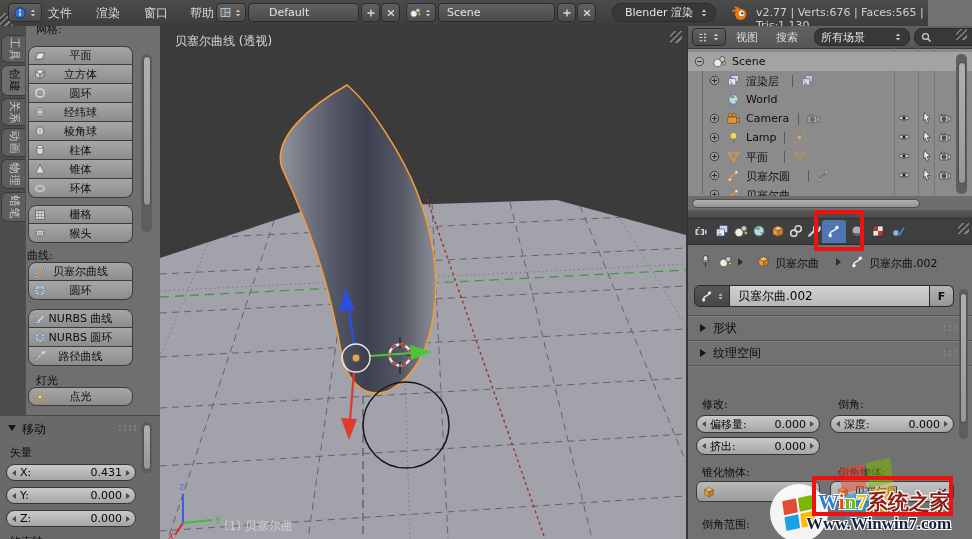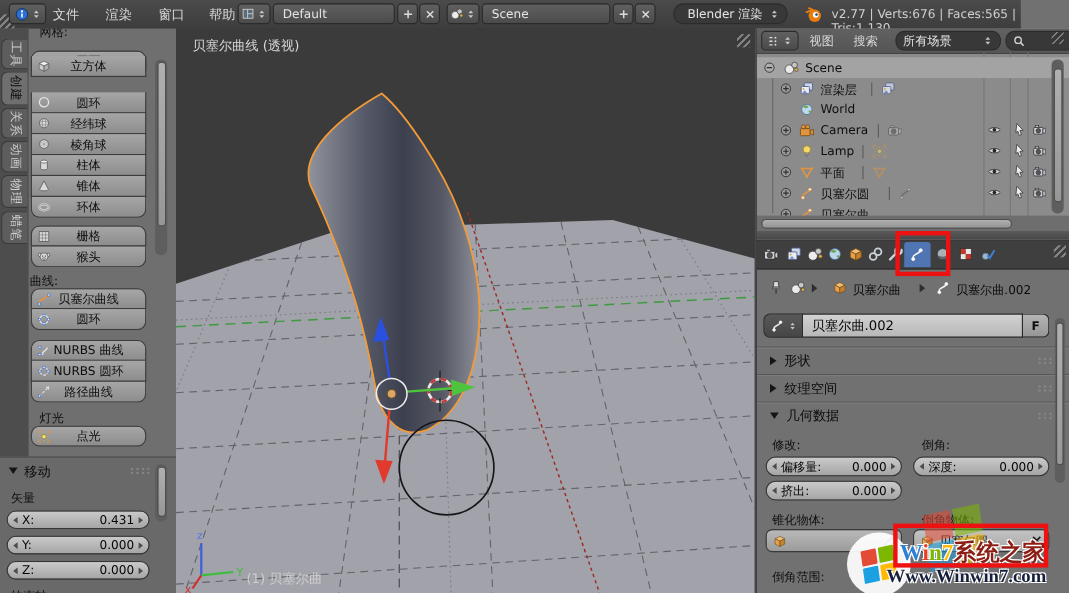--- a/index.html
+++ b/index.html
@@ -340,21 +340,21 @@
     <span class="abs menu" style="left:190px">帮助</span>
 
     <div class="abs dwid sq" style="left:216px;top:3px;width:30px;height:19px;gap:1px">
       <svg class="ic" width="13" height="13">
           <use href="#s-layout"></use>
         </svg>
       <svg class="ic stp" width="9" height="11" viewBox="0 0 16 16">
           <use href="#s-stepper"></use>
         </svg>
     </div>
-    <div class="abs dwid" style="left:248px;top:3px;width:111px;height:19px;padding:0 8px">
+    <div class="abs dwid" style="left:248px;top:3px;width:111px;height:19px;padding:0 20px">
       <span>Default</span>
     </div>
     <div class="abs dwid sq" style="left:361px;top:3px;width:19px;height:19px">
       <svg class="ic" width="12" height="12">
           <use href="#s-plus"></use>
         </svg>
     </div>
     <div class="abs dwid sq" style="left:381px;top:3px;width:19px;height:19px">
       <svg class="ic" width="12" height="12">
           <use href="#s-x"></use>
@@ -418,21 +418,21 @@
     </div>
 
     <span class="abs slabel" style="left:36px;top:-4px">网格:</span>
 
     <div class="tbtn first" style="top:20px">
         <svg class="bic ic" width="14" height="14">
           <use href="#s-plane"></use>
         </svg>
         <span>平面</span>
       </div>
-    <div class="tbtn" style="top:25px">
+    <div class="tbtn" style="top:39px">
         <svg class="bic ic" width="14" height="14">
           <use href="#s-cube"></use>
         </svg>
         <span>立方体</span>
       </div>
     <div class="tbtn" style="top:58px">
         <svg class="bic ic" width="14" height="14">
           <use href="#s-circle"></use>
         </svg>
         <span>圆环</span>
@@ -911,27 +911,20 @@
     </div>
     <div class="pdiv" style="top:121px"></div>
     <div class="phead" style="top:124px">
       <span class="tri-r"></span>
       <span>纹理空间</span>
       <svg class="ic" style="position:absolute;right:12px;top:6px" width="18" height="8" viewBox="0 0 18 8">
           <use href="#s-gripdots"></use>
         </svg>
     </div>
     <div class="pdiv" style="top:146px"></div>
-    <div class="phead" style="top:149px">
-      <span class="tri-d"></span>
-      <span>几何数据</span>
-      <svg class="ic" style="position:absolute;right:12px;top:6px" width="18" height="8" viewBox="0 0 18 8">
-          <use href="#s-gripdots"></use>
-        </svg>
-    </div>
 
     <span class="plabel2" style="left:14px;top:178px">修改:</span>
     <span class="plabel2" style="left:150px;top:178px">倒角:</span>
 
     <div class="abs pill" style="left:8px;top:196px;width:124px;height:18px">
       <span class="ar-l"></span>
         <span>偏移量:</span>
         <span class="flex1"></span>
         <span>0.000</span>
         <span class="ar-r"></span>

